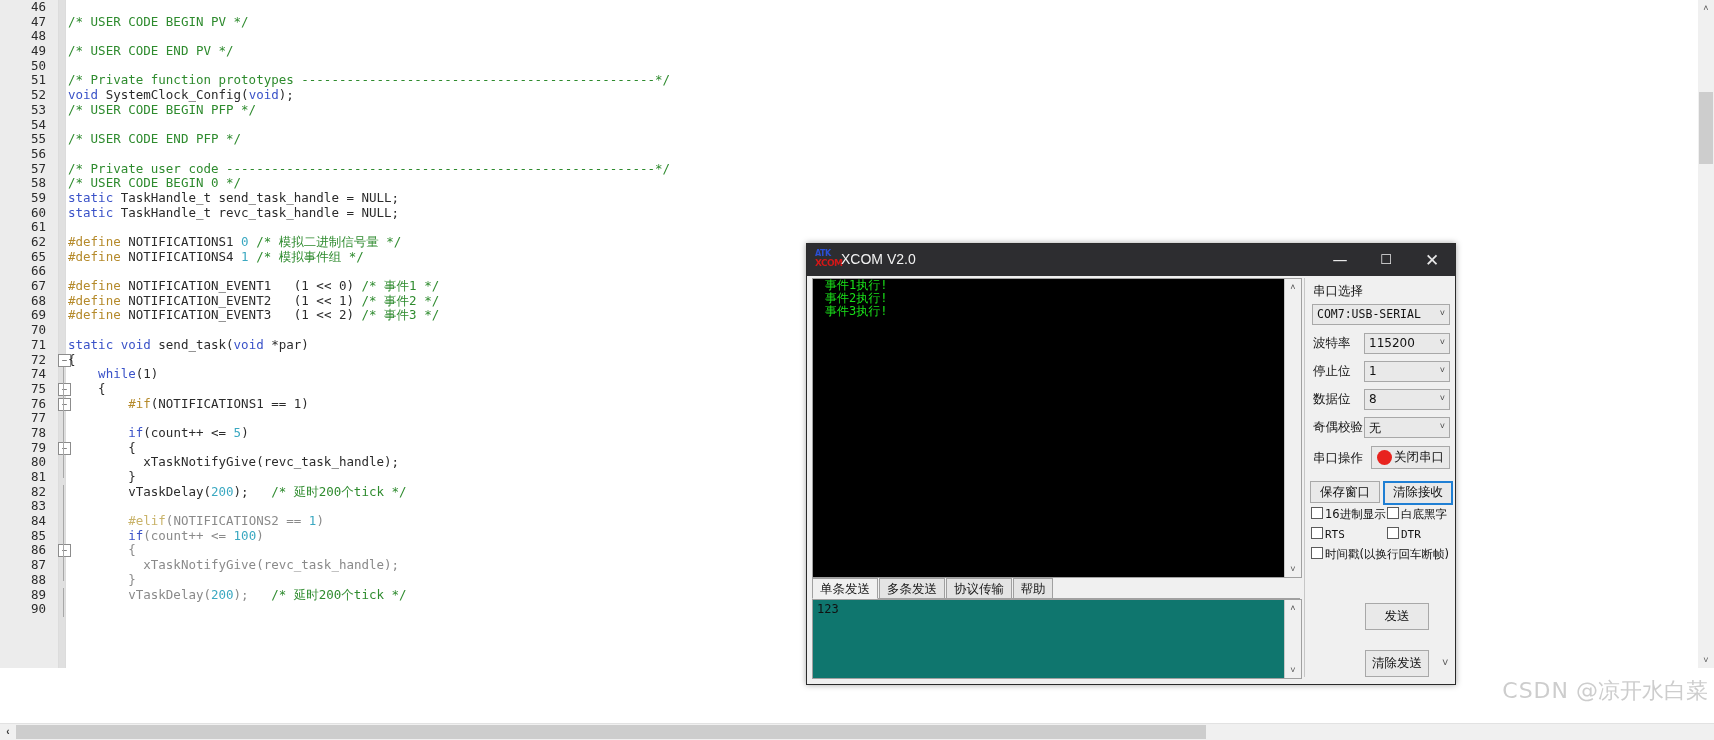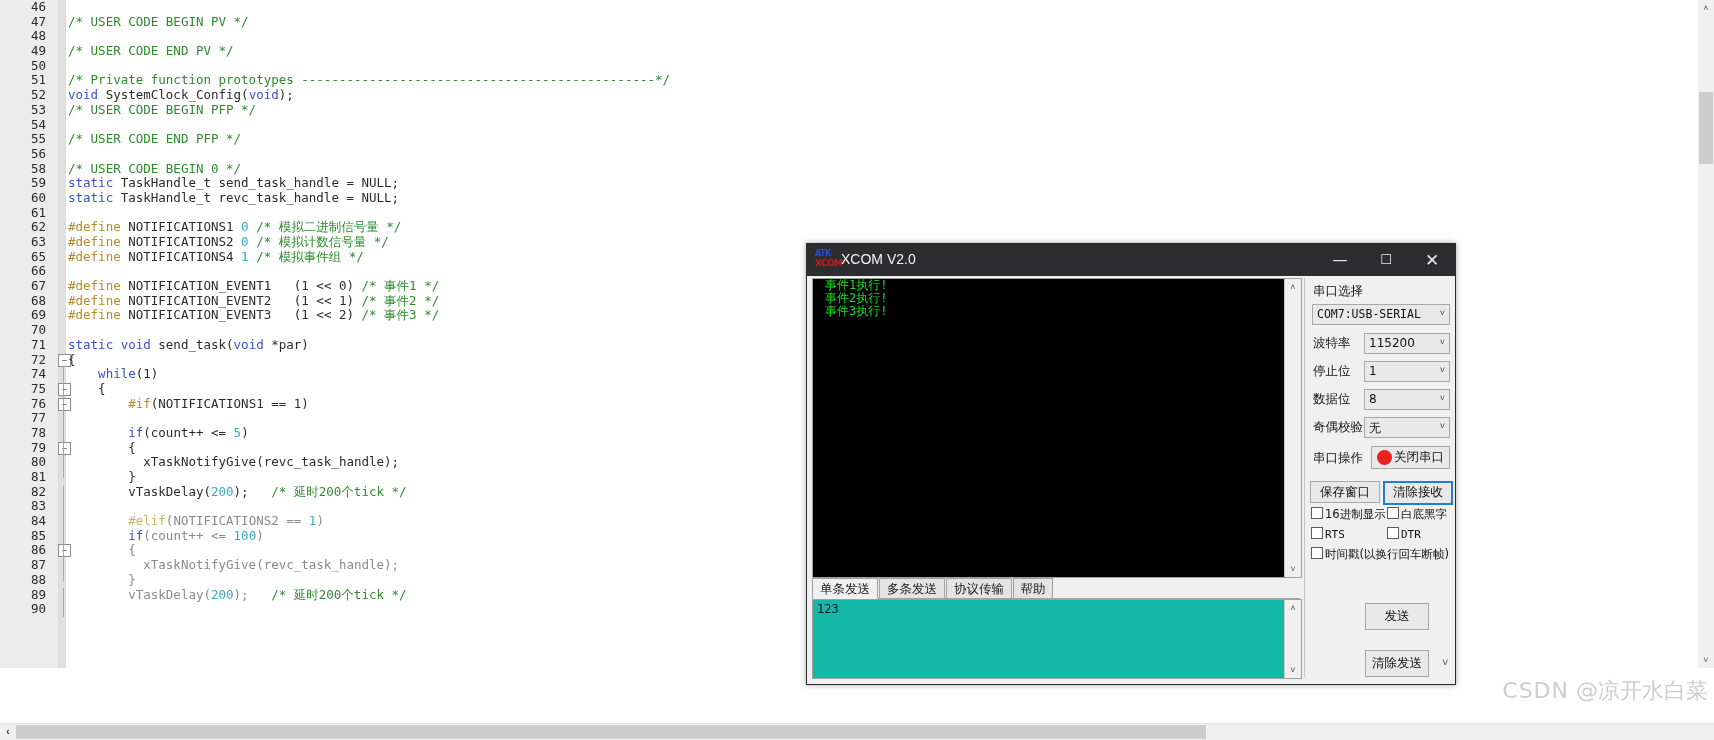--- a/index.html
+++ b/index.html
@@ -145,21 +145,21 @@
   .tab{
     position:absolute;top:0;height:19px;line-height:19px;
     font-size:12.5px;color:#1a1a1a;text-align:center;
     font-family:"DejaVu Sans",sans-serif;
     border:1px solid #a0a0a0;background:#e4e4e4;
   }
   .tab.active{background:#f0f0f0;border-bottom:1px solid #f0f0f0;}
 
   .sendbox{
     position:absolute;left:5px;top:323px;width:488px;height:78px;
-    border:1px solid #a0a0a0;background:#14b8a6;
+    border:1px solid #a0a0a0;background:#0f766e;
   }
   .sendbox .val{
     position:absolute;left:4px;top:2px;font-size:12px;
     font-family:"DejaVu Sans Mono",monospace;color:#111;
   }
   .sendbox-sb{
     position:absolute;right:0;top:0;width:16px;height:78px;background:#f0f0f0;
     border-left:1px solid #c8c8c8;
   }
   .sendbox-sb .arr{
@@ -241,26 +241,26 @@
       <div class="ln"><span class="num">47</span><span class="txt"><span class="cmt">/* USER CODE BEGIN PV */</span></span></div>
       <div class="ln"><span class="num">48</span><span class="txt"></span></div>
       <div class="ln"><span class="num">49</span><span class="txt"><span class="cmt">/* USER CODE END PV */</span></span></div>
       <div class="ln"><span class="num">50</span><span class="txt"></span></div>
       <div class="ln"><span class="num">51</span><span class="txt"><span class="cmt">/* Private function prototypes -----------------------------------------------*/</span></span></div>
       <div class="ln"><span class="num">52</span><span class="txt"><span class="kw">void</span><span class="plain"> SystemClock_Config(</span><span class="kw">void</span><span class="plain">);</span></span></div>
       <div class="ln"><span class="num">53</span><span class="txt"><span class="cmt">/* USER CODE BEGIN PFP */</span></span></div>
       <div class="ln"><span class="num">54</span><span class="txt"></span></div>
       <div class="ln"><span class="num">55</span><span class="txt"><span class="cmt">/* USER CODE END PFP */</span></span></div>
       <div class="ln"><span class="num">56</span><span class="txt"></span></div>
+      <div class="ln"><span class="num">57</span><span class="txt"><span class="cmt">/* Private user code ---------------------------------------------------------*/</span></span></div>
       <div class="ln"><span class="num">58</span><span class="txt"><span class="cmt">/* USER CODE BEGIN 0 */</span></span></div>
       <div class="ln"><span class="num">59</span><span class="txt"><span class="kw">static</span><span class="plain"> TaskHandle_t send_task_handle = NULL;</span></span></div>
       <div class="ln"><span class="num">60</span><span class="txt"><span class="kw">static</span><span class="plain"> TaskHandle_t revc_task_handle = NULL;</span></span></div>
       <div class="ln"><span class="num">61</span><span class="txt"></span></div>
       <div class="ln"><span class="num">62</span><span class="txt"><span class="pp">#define</span><span class="plain"> NOTIFICATIONS1 </span><span class="num2">0</span><span class="cmt"> /* 模拟二进制信号量 */</span></span></div>
-      <div class="ln"><span class="num">63</span><span class="txt"><span class="pp">#define</span><span class="plain"> NOTIFICATIONS2 </span><span class="num2">0</span><span class="cmt"> /* 模拟计数信号量 */</span></span></div>
       <div class="ln"><span class="num">65</span><span class="txt"><span class="pp">#define</span><span class="plain"> NOTIFICATIONS4 </span><span class="num2">1</span><span class="cmt"> /* 模拟事件组 */</span></span></div>
       <div class="ln"><span class="num">66</span><span class="txt"></span></div>
       <div class="ln"><span class="num">67</span><span class="txt"><span class="pp">#define</span><span class="plain"> NOTIFICATION_EVENT1   (1 &lt;&lt; 0) </span><span class="cmt">/* 事件1 */</span></span></div>
       <div class="ln"><span class="num">68</span><span class="txt"><span class="pp">#define</span><span class="plain"> NOTIFICATION_EVENT2   (1 &lt;&lt; 1) </span><span class="cmt">/* 事件2 */</span></span></div>
       <div class="ln"><span class="num">69</span><span class="txt"><span class="pp">#define</span><span class="plain"> NOTIFICATION_EVENT3   (1 &lt;&lt; 2) </span><span class="cmt">/* 事件3 */</span></span></div>
       <div class="ln"><span class="num">70</span><span class="txt"></span></div>
       <div class="ln"><span class="num">71</span><span class="txt"><span class="kw">static void</span><span class="plain"> send_task(</span><span class="kw">void</span><span class="plain"> *par)</span></span></div>
       <div class="ln"><span class="num">72</span><span class="fold box">−</span><span class="txt"><span class="plain">{</span></span></div>
       <div class="ln"><span class="num">74</span><span class="vline"></span><span class="txt"><span class="plain">    </span><span class="kw">while</span><span class="plain">(1)</span></span></div>
       <div class="ln"><span class="num">75</span><span class="fold box">−</span><span class="vline"></span><span class="txt"><span class="plain">    {</span></span></div>

